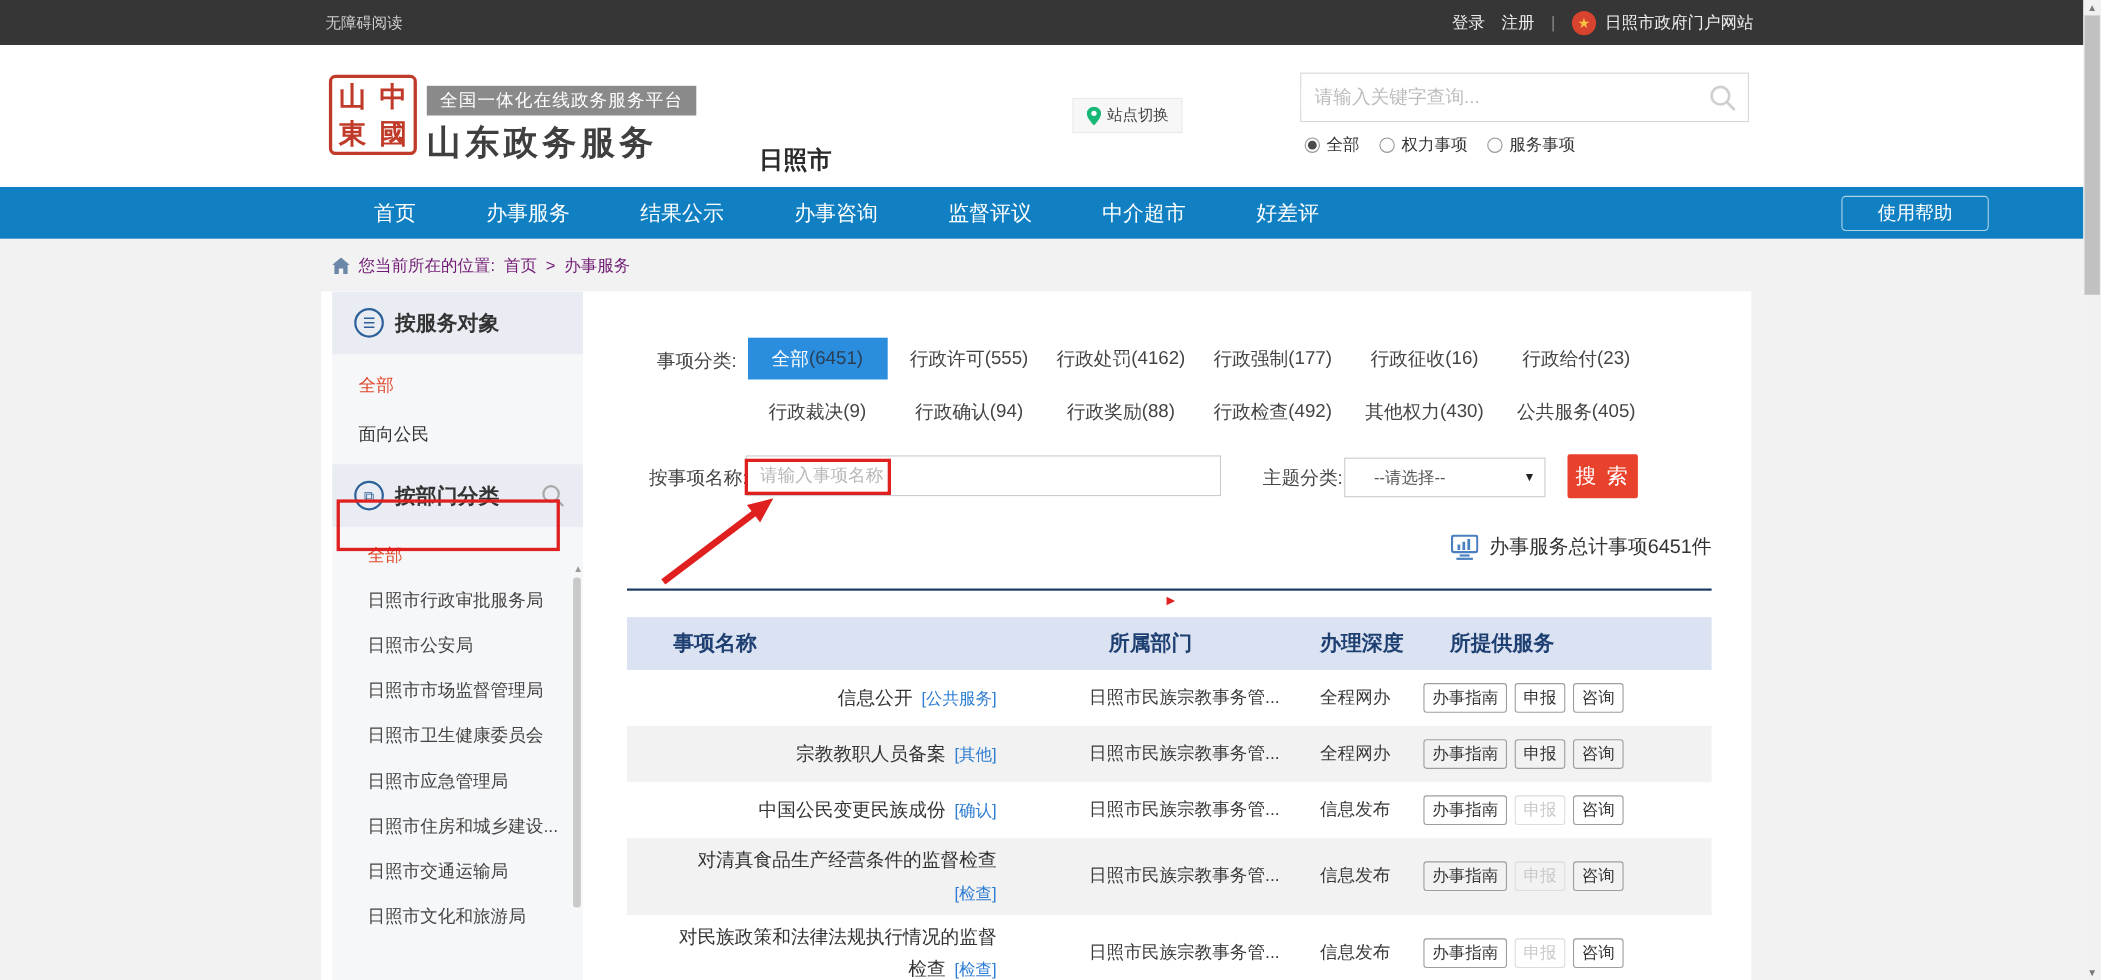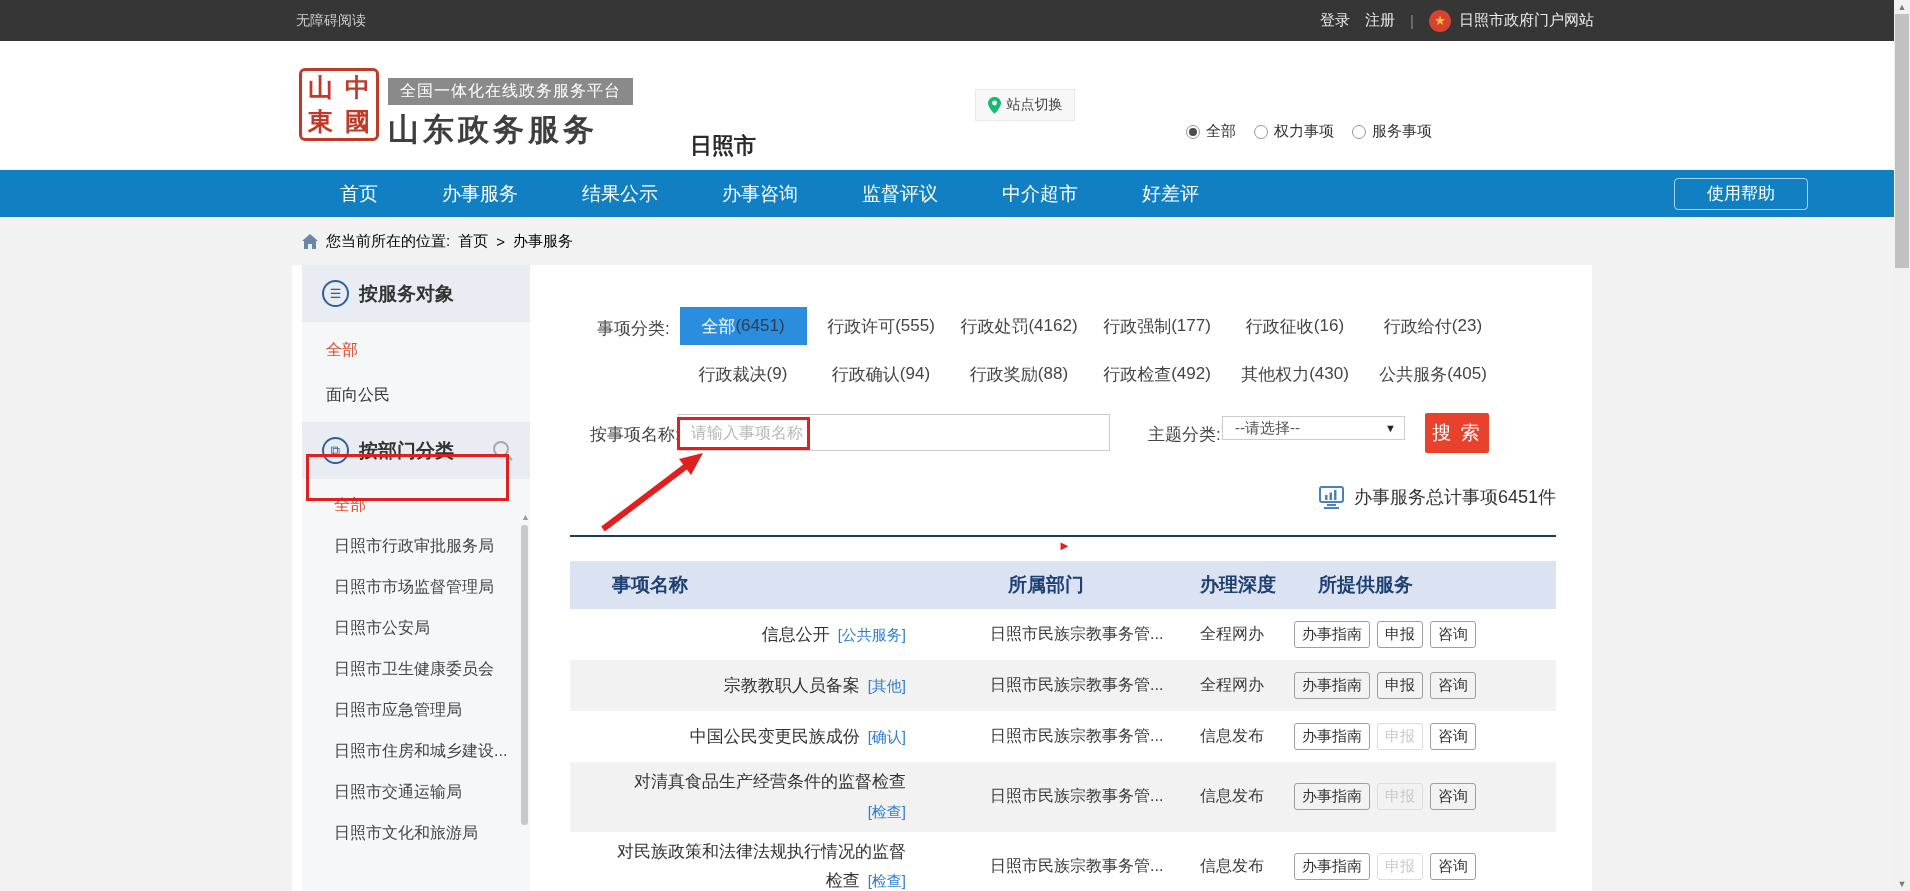--- a/index.html
+++ b/index.html
@@ -33,21 +33,21 @@
   .radio { width:14px; height:14px; border:1px solid #979797; border-radius:50%; background:#fdfdfd; }
   .radio.checked::after { content:''; display:block; width:8px; height:8px; margin:2px; border-radius:50%; background:#4c4c4c; }
 
   
   .nav { position:absolute; left:0; top:170px; width:1894px; height:47px; background:#1180c2; }
   .nav-items { display:flex; padding-left:340px; height:47px; align-items:center; }
   .nav-item { color:#fff; font-size:19px; margin-right:64px; cursor:pointer; white-space:nowrap; }
   .help-btn { position:absolute; left:1674px; top:8px; width:134px; height:32px; border:1px solid rgba(255,255,255,.65); border-radius:4px; color:#fff; font-size:17px; text-align:center; line-height:30px; cursor:pointer; }
 
   
-  .breadcrumb { position:absolute; left:302px; top:217px; height:48px; display:flex; align-items:center; gap:8px; font-size:15px; color:#000000; }
+  .breadcrumb { position:absolute; left:302px; top:217px; height:48px; display:flex; align-items:center; gap:8px; font-size:15px; color:#701a75; }
   .crumb-link { cursor:pointer; }
 
   
   .container { position:absolute; left:292px; top:265px; width:1300px; height:626px; background:#fff; overflow:hidden; }
 
   
   .sidebar { position:absolute; left:10px; top:0; width:228px; height:626px; background:#f6f7f9; }
   .sb-header { height:57px; background:#e9edf3; display:flex; align-items:center; gap:10px; padding-left:20px; font-size:19px; font-weight:bold; color:#333; }
   .sb-icon { width:27px; height:27px; flex:none; border:2px solid #2d5f99; border-radius:50%; color:#2d5f99; font-size:13px; display:flex; align-items:center; justify-content:center; font-weight:normal; }
   .sb-mag { margin-left:auto; margin-right:16px; }
@@ -69,21 +69,21 @@
   .cat .cat-count::before { content:'('; }
   .cat .cat-count::after { content:')'; }
   .cat.selected { background:#2b8dde; width:127px; justify-self:center; }
   .cat.selected .cat-lab { color:#fff; }
   .cat.selected .cat-count { color:#2c3e50; }
 
   .name-label { position:absolute; left:20px; top:158px; font-size:17px; color:#444; }
   .name-input { position:absolute; left:108px; top:149px; width:432px; height:37px; border:1px solid #ccc; padding-left:12px; font-size:16px; color:#333; outline:none; font-family:inherit; }
   .name-input::placeholder { color:#b8b8b8; }
   .topic-label { position:absolute; left:578px; top:158px; font-size:17px; color:#444; }
-  .topic-select { position:absolute; left:652px; top:151px; width:183px; height:24px; border:1px solid #ccc; background:#fff; display:flex; align-items:center; padding-left:12px; font-size:15px; color:#555; cursor:pointer; }
+  .topic-select { position:absolute; left:652px; top:151px; width:183px; height:36px; border:1px solid #ccc; background:#fff; display:flex; align-items:center; padding-left:26px; font-size:15px; color:#555; cursor:pointer; }
   .caret { margin-left:auto; margin-right:8px; font-size:11px; color:#222; }
   .search-btn { position:absolute; left:855px; top:148px; width:64px; height:40px; background:#e8412c; border:none; border-radius:2px; color:#fff; font-size:19px; letter-spacing:2px; cursor:pointer; font-family:inherit; }
 
   .stats { position:absolute; left:0; top:220px; width:100%; display:flex; align-items:center; justify-content:flex-end; gap:10px; font-size:18px; color:#333; }
   .divider { position:absolute; left:0; top:270px; width:986px; border-bottom:2px solid #1c3b60; }
   .red-caret { position:absolute; left:488px; top:273px; color:#e02020; font-size:13px; }
 
   .table { position:absolute; left:0; top:296px; width:986px; }
   .thead { height:48px; background:#dbe2f1; display:grid; grid-template-columns:30px 390px 210px 94px auto; align-items:center; font-size:19px; font-weight:bold; color:#1e3f72; }
   .thead .h-name { padding-left:12px; }
@@ -140,20 +140,27 @@
     <div class="brand-title">山东政务服务</div>
   </div>
   <div class="city">日照市</div>
   <div class="site-switch">
     <svg width="13" height="17" viewBox="0 0 13 17">
         <path d="M6.5 0C2.9 0 0 2.7 0 6.1 0 10.6 6.5 17 6.5 17S13 10.6 13 6.1C13 2.7 10.1 0 6.5 0z" fill="#19b876"></path>
         <circle cx="6.5" cy="6" r="2.4" fill="#fff"></circle>
       </svg>
     <span>站点切换</span>
   </div>
+  <div class="search-box">
+    <input type="text" placeholder="请输入关键字查询..." style="">
+    <svg class="mag" width="26" height="26" viewBox="0 0 26 26">
+        <circle cx="11" cy="11" r="8" fill="none" stroke="#cfcfcf" stroke-width="2.4"></circle>
+        <line x1="17" y1="17" x2="24" y2="24" stroke="#cfcfcf" stroke-width="2.4"></line>
+      </svg>
+  </div>
   <div class="scopes" id="scopes">
       <span class="scope">
         <span class="radio checked"></span>
         <span>全部</span>
       </span>
       <span class="scope">
         <span class="radio"></span>
         <span>权力事项</span>
       </span>
       <span class="scope">
@@ -201,22 +208,22 @@
       <span class="sb-icon">⧉</span>
       <span>按部门分类</span>
       <svg class="sb-mag" width="22" height="22" viewBox="0 0 22 22">
           <circle cx="9" cy="9" r="7" fill="none" stroke="#a8a8a8" stroke-width="2"></circle>
           <line x1="14" y1="14" x2="20" y2="20" stroke="#a8a8a8" stroke-width="2"></line>
         </svg>
     </div>
     <div class="dept-list" id="dept-items">
         <div class="dept-item active">全部</div>
         <div class="dept-item">日照市行政审批服务局</div>
+        <div class="dept-item">日照市公安局</div>
         <div class="dept-item">日照市市场监督管理局</div>
-        <div class="dept-item">日照市公安局</div>
         <div class="dept-item">日照市卫生健康委员会</div>
         <div class="dept-item">日照市应急管理局</div>
         <div class="dept-item">日照市住房和城乡建设...</div>
         <div class="dept-item">日照市交通运输局</div>
         <div class="dept-item">日照市文化和旅游局</div>
       </div>
     <div class="sb-scrollbar">
       <div class="sb-scroll-up">▲</div>
       <div class="sb-thumb"></div>
     </div>

